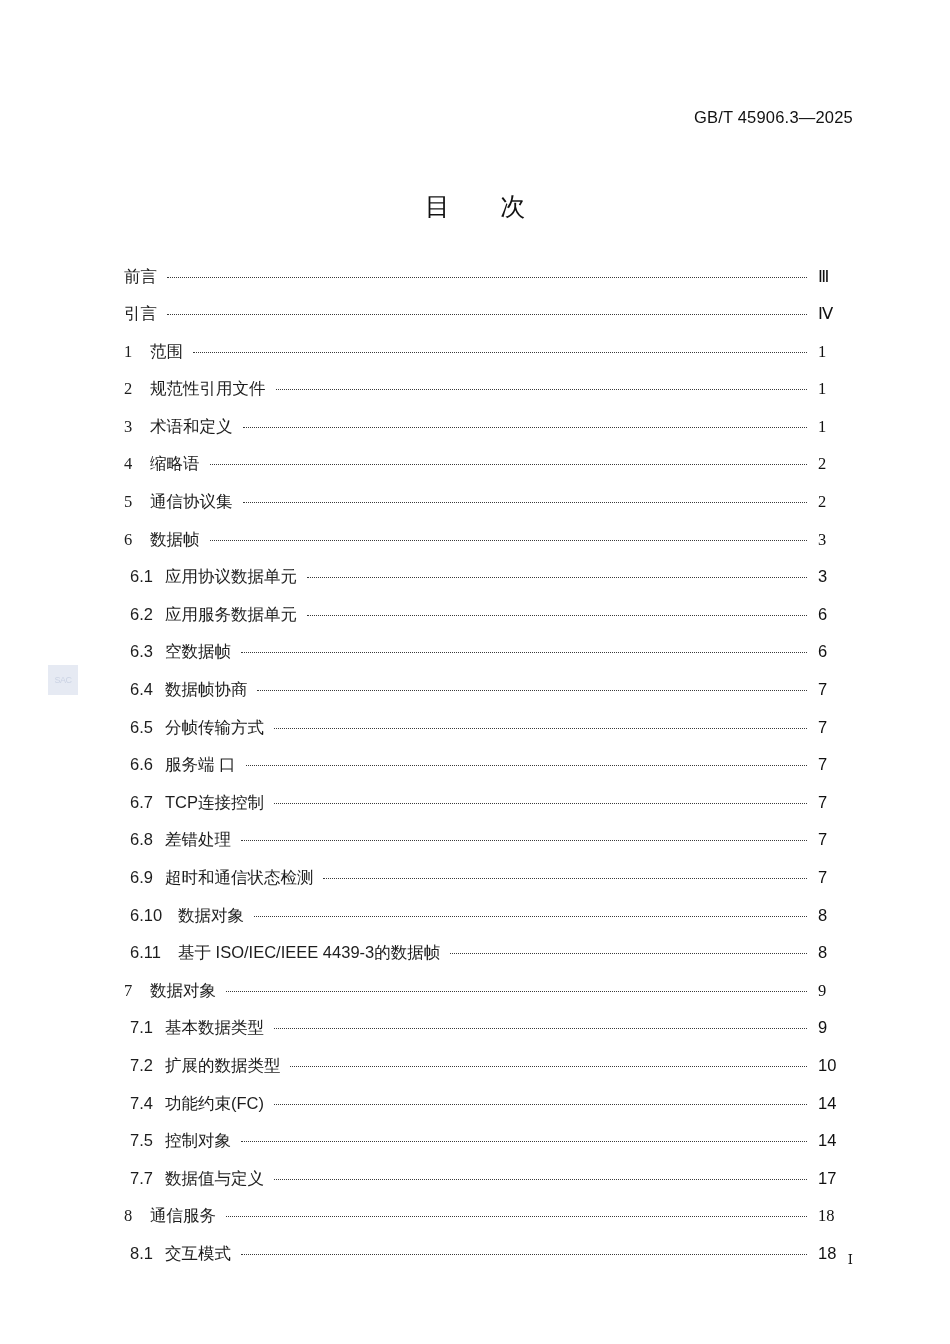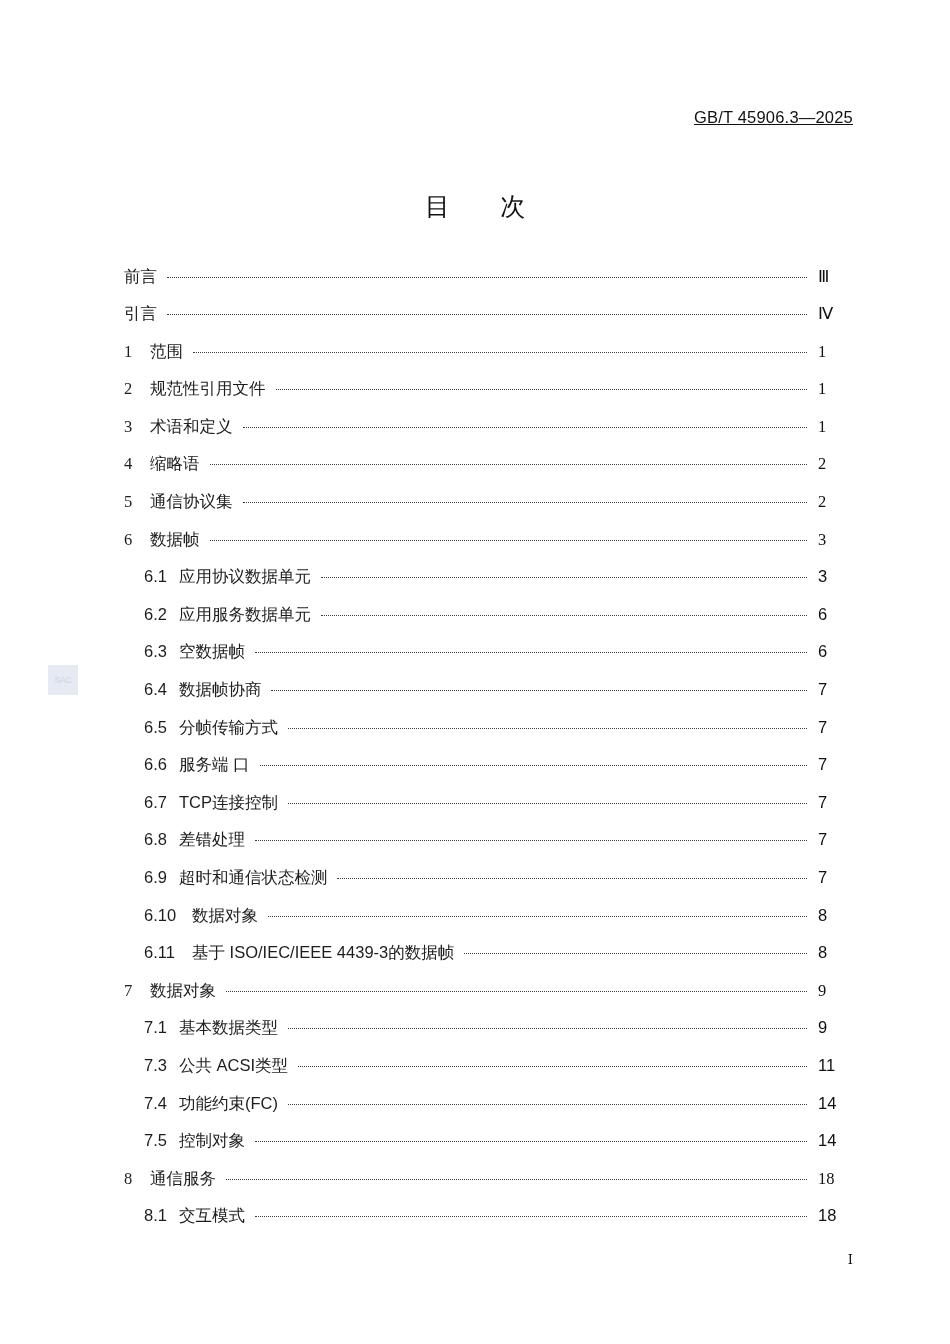--- a/index.html
+++ b/index.html
@@ -25,21 +25,20 @@
 
   
   .doc-header {
     position: absolute;
     top: 108px;
     right: 97px;
     font-size: 16.5px;
     letter-spacing: 0.2px;
     white-space: nowrap;
     color: #111;
-    text-decoration: underline;
   }
 
   
   .toc-title {
     position: absolute;
     top: 190px;
     left: 0;
     width: 950px;
     text-align: center;
     font-size: 25px;
@@ -93,21 +92,21 @@
     width: 34px;
     text-align: left;
     padding-left: 8px;
     font-size: 16.5px;
     color: #111;
   }
 
   
   .lvl-0 { margin-left: 12px; }     
   .lvl-1 { margin-left: 12px; font-family: Liberation Serif, serif; }     
-  .lvl-2 { margin-left: 32px; }    
+  .lvl-2 { margin-left: 18px; }    
 
   .num {
     display: inline-block;
     min-width: 14px;
   }
   .num.wide {
     min-width: 36px;
   }
   .num-gap { display: inline-block; width: 12px; }
 
@@ -248,34 +247,39 @@
         <span class="label"><span class="num">7</span><span class="num-gap"></span><span>数据对象</span></span>
         <span class="leader"></span>
         <span class="pageno">9</span>
       </div>
       <div class="toc-row lvl-2">
         <span class="label"><span class="num">7.1</span><span class="num-gap"></span><span>基本数据类型</span></span>
         <span class="leader"></span>
         <span class="pageno">9</span>
       </div>
       <div class="toc-row lvl-2">
-        <span class="label"><span class="num">7.3</span><span class="num-gap"></span><span>公共 ACSI类型</span></span>
-        <span class="leader"></span>
-        <span class="pageno">11</span>
+        <span class="label"><span class="num">7.2</span><span class="num-gap"></span><span>扩展的数据类型</span></span>
+        <span class="leader"></span>
+        <span class="pageno">10</span>
       </div>
       <div class="toc-row lvl-2">
         <span class="label"><span class="num">7.4</span><span class="num-gap"></span><span>功能约束(FC)</span></span>
         <span class="leader"></span>
         <span class="pageno">14</span>
       </div>
       <div class="toc-row lvl-2">
         <span class="label"><span class="num">7.5</span><span class="num-gap"></span><span>控制对象</span></span>
         <span class="leader"></span>
         <span class="pageno">14</span>
       </div>
+      <div class="toc-row lvl-2">
+        <span class="label"><span class="num">7.7</span><span class="num-gap"></span><span>数据值与定义</span></span>
+        <span class="leader"></span>
+        <span class="pageno">17</span>
+      </div>
       <div class="toc-row lvl-1">
         <span class="label"><span class="num">8</span><span class="num-gap"></span><span>通信服务</span></span>
         <span class="leader"></span>
         <span class="pageno">18</span>
       </div>
       <div class="toc-row lvl-2">
         <span class="label"><span class="num">8.1</span><span class="num-gap"></span><span>交互模式</span></span>
         <span class="leader"></span>
         <span class="pageno">18</span>
       </div>

